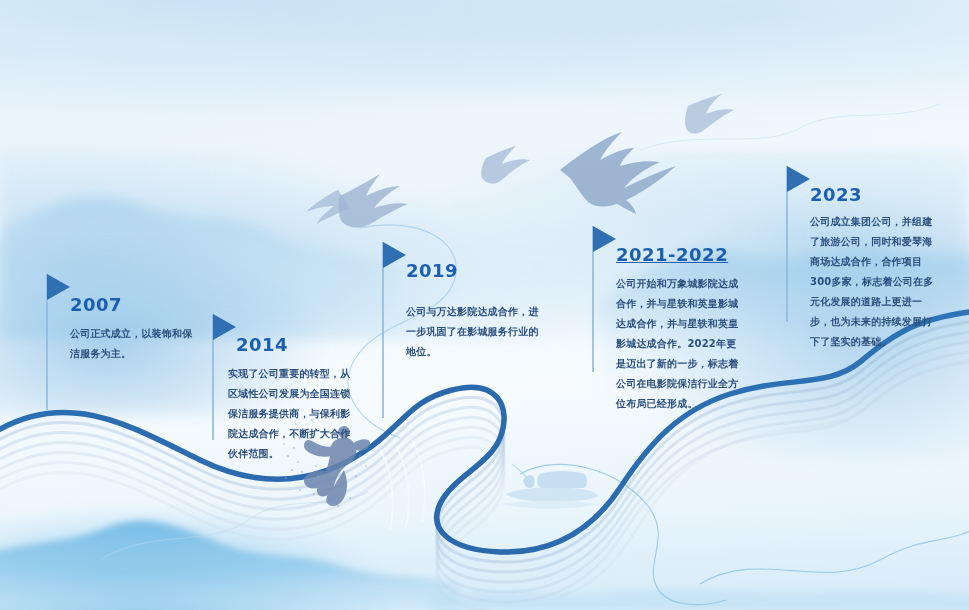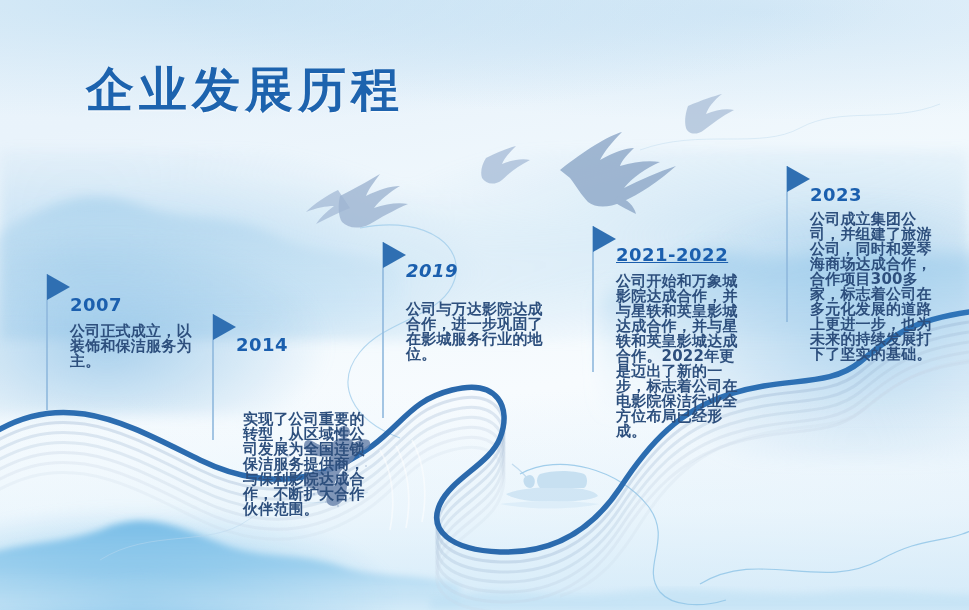--- a/index.html
+++ b/index.html
@@ -64,30 +64,30 @@
   .milestone{position:absolute;}
   .flag{position:absolute;left:0;top:0;}
   .ms-year{
     position:absolute;
     font-family:"DejaVu Sans","Liberation Sans",sans-serif;
     font-size:18px;font-weight:bold;color:#1b5fae;letter-spacing:.5px;
     white-space:nowrap;
   }
   .ms-text{
     position:absolute;
-    font-size:15px;line-height:15px;color:#2d4f7d;font-weight:bold;
+    font-size:10px;line-height:20px;color:#2d4f7d;font-weight:bold;
     font-family:"DejaVu Sans","Liberation Sans",sans-serif;
     letter-spacing:.2px;
   }
 
   #m2012 .ms-year{left:28px;top:24px;}
   #m2012 .ms-text{left:28px;top:54px;width:126px;}
   #m2015 .ms-year{left:28px;top:24px;}
-  #m2015 .ms-text{left:35px;top:54px;width:128px;margin-top:48px;}
-  #m2019 .ms-year{left:28px;top:22px;font-style:italic;}
+  #m2015 .ms-text{left:20px;top:54px;width:128px;}
+  #m2019 .ms-year{left:28px;top:22px;}
   #m2019 .ms-text{left:28px;top:64px;width:140px;}
   #m2021 .ms-year{left:28px;top:22px;text-decoration:underline;}
   #m2021 .ms-text{left:28px;top:52px;width:126px;}
   #m2023 .ms-year{left:28px;top:22px;}
   #m2023 .ms-text{left:28px;top:50px;width:124px;}
 </style>
 </head>
 <body>
 
 <div id="poster">
@@ -274,15 +274,14 @@
 
   <div class="milestone" id="m2023" style="left:782px;top:162px;">
     <svg class="flag" width="30" height="160" viewBox="0 0 30 160">
       <line x1="5" y1="4" x2="5" y2="160" stroke="#8fb8dd" stroke-width="1.6"></line>
       <path d="M 5 4 L 28 17 L 5 30 Z" fill="#2f6fb2"></path>
     </svg>
     <div class="ms-year">2023</div>
     <div class="ms-text">公司成立集团公司，并组建了旅游公司，同时和爱琴海商场达成合作，合作项目300多家，标志着公司在多元化发展的道路上更进一步，也为未来的持续发展打下了坚实的基础。</div>
   </div>
 
-  <div id="title">企业发展历程</div>
 
 </div>
 
 </body></html>

